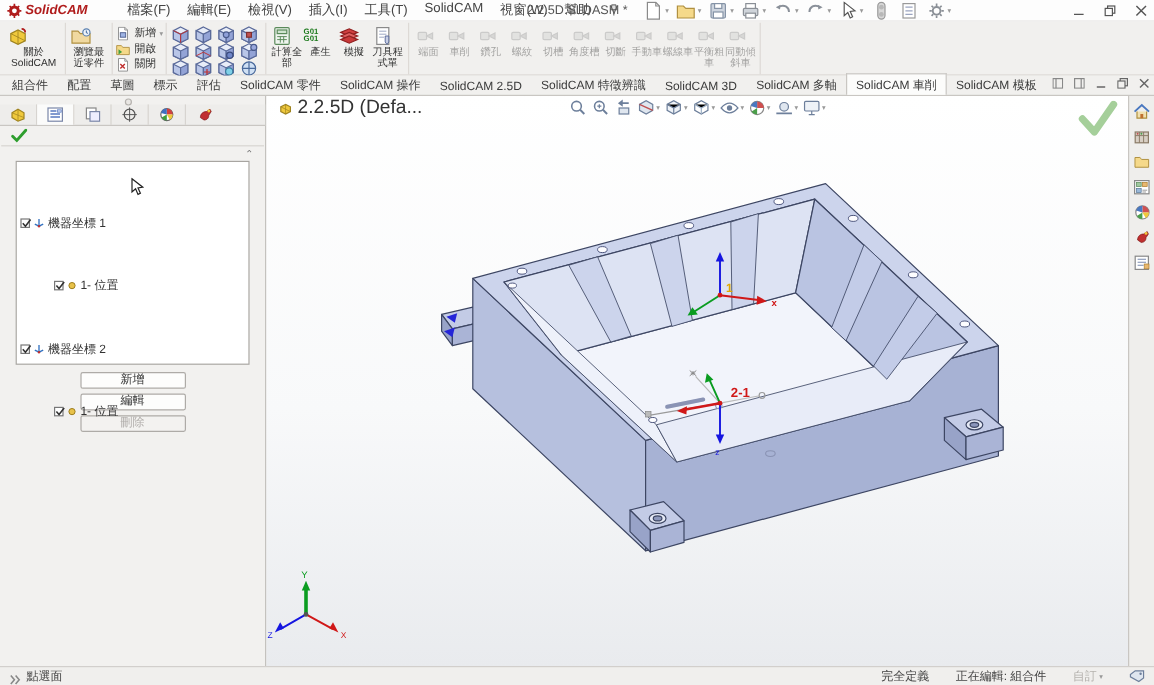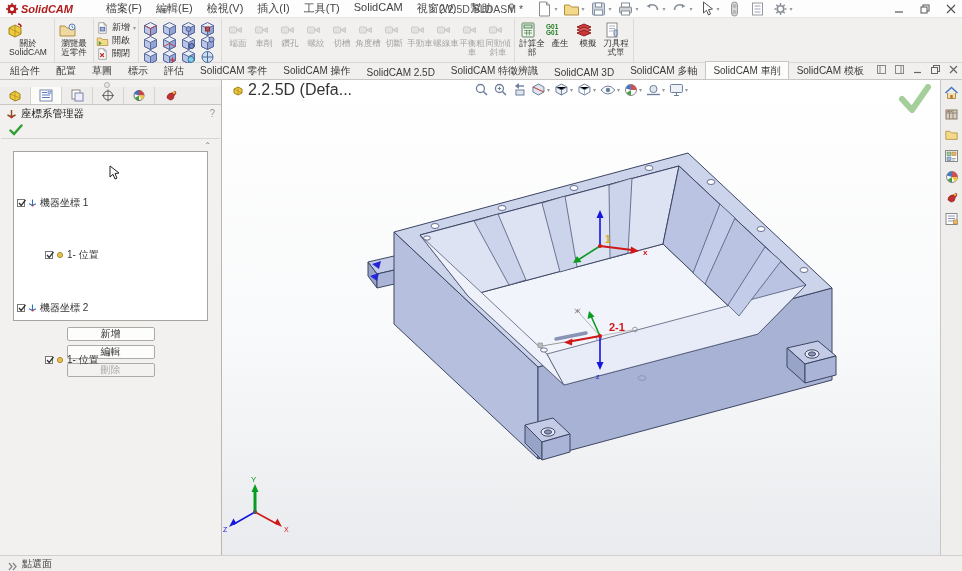--- a/index.html
+++ b/index.html
@@ -358,110 +358,20 @@
           </svg>
         </span>
       <span>
           <svg class="i16" viewBox="0 0 16 16">
             <circle cx="8" cy="8" r="5.5" fill="#cfe0f4" stroke="#4a6a9c"></circle>
             <path d="M8 2.5v11M2.5 8h11" stroke="#4a6a9c"></path>
           </svg>
         </span>
     </div>
   </div>
-  <div class="rgroup disabled-grp">
-    <div class="rbtn" style="width:26px">
-      <span class="ric">
-          <svg class="i16" viewBox="0 0 16 16">
-            <use href="#d-lathe"></use>
-          </svg>
-        </span>
-      <span>端面</span>
-      </div>
-    <div class="rbtn" style="width:26px">
-      <span class="ric">
-          <svg class="i16" viewBox="0 0 16 16">
-            <use href="#d-lathe"></use>
-          </svg>
-        </span>
-      <span>車削</span>
-      </div>
-    <div class="rbtn" style="width:26px">
-      <span class="ric">
-          <svg class="i16" viewBox="0 0 16 16">
-            <use href="#d-lathe"></use>
-          </svg>
-        </span>
-      <span>鑽孔</span>
-      </div>
-    <div class="rbtn" style="width:26px">
-      <span class="ric">
-          <svg class="i16" viewBox="0 0 16 16">
-            <use href="#d-lathe"></use>
-          </svg>
-        </span>
-      <span>螺紋</span>
-      </div>
-    <div class="rbtn" style="width:26px">
-      <span class="ric">
-          <svg class="i16" viewBox="0 0 16 16">
-            <use href="#d-lathe"></use>
-          </svg>
-        </span>
-      <span>切槽</span>
-      </div>
-    <div class="rbtn" style="width:26px">
-      <span class="ric">
-          <svg class="i16" viewBox="0 0 16 16">
-            <use href="#d-lathe"></use>
-          </svg>
-        </span>
-      <span>角度槽</span>
-      </div>
-    <div class="rbtn" style="width:26px">
-      <span class="ric">
-          <svg class="i16" viewBox="0 0 16 16">
-            <use href="#d-lathe"></use>
-          </svg>
-        </span>
-      <span>切斷</span>
-      </div>
-    <div class="rbtn" style="width:26px">
-      <span class="ric">
-          <svg class="i16" viewBox="0 0 16 16">
-            <use href="#d-lathe"></use>
-          </svg>
-        </span>
-      <span>手動車</span>
-      </div>
-    <div class="rbtn" style="width:26px">
-      <span class="ric">
-          <svg class="i16" viewBox="0 0 16 16">
-            <use href="#d-lathe"></use>
-          </svg>
-        </span>
-      <span>螺線車</span>
-      </div>
-    <div class="rbtn" style="width:26px">
-      <span class="ric">
-          <svg class="i16" viewBox="0 0 16 16">
-            <use href="#d-lathe"></use>
-          </svg>
-        </span>
-      <span>平衡粗車</span>
-      </div>
-    <div class="rbtn" style="width:26px">
-      <span class="ric">
-          <svg class="i16" viewBox="0 0 16 16">
-            <use href="#d-lathe"></use>
-          </svg>
-        </span>
-      <span>同動傾斜車</span>
-      </div>
-  </div>
   <div class="rgroup">
     <div class="rbtn" style="width:28px">
       <span class="ric">
         <svg width="16" height="16" viewBox="0 0 16 16">
             <rect x="2" y="1" width="12" height="14" rx="1" fill="#eef4ee" stroke="#5a8a5a"></rect>
             <rect x="4" y="3" width="8" height="3" fill="#cfe4cf" stroke="#5a8a5a"></rect>
             <path d="M4 8.5h8M4 11h8M6.6 8.5v5M9.4 8.5v5" stroke="#5a8a5a" stroke-width=".8"></path>
           </svg>
       </span>
       <span>計算全部</span>
@@ -485,20 +395,110 @@
     <div class="rbtn" style="width:28px">
       <span class="ric">
         <svg width="14" height="16" viewBox="0 0 14 16">
             <rect x="2" y="1" width="10" height="14" fill="#fff" stroke="#8a8a8a"></rect>
             <path d="M4 4h6M4 6.5h6M4 9h4" stroke="#9aa4c0" stroke-width=".8"></path>
             <path d="M9 8v5l1.5 2 1.5-2V8z" fill="#c8cfe4" stroke="#5a6a9a" stroke-width=".8"></path>
           </svg>
       </span>
       <span>刀具程式單</span>
     </div>
+  </div>
+  <div class="rgroup disabled-grp">
+    <div class="rbtn" style="width:26px">
+      <span class="ric">
+          <svg class="i16" viewBox="0 0 16 16">
+            <use href="#d-lathe"></use>
+          </svg>
+        </span>
+      <span>端面</span>
+      </div>
+    <div class="rbtn" style="width:26px">
+      <span class="ric">
+          <svg class="i16" viewBox="0 0 16 16">
+            <use href="#d-lathe"></use>
+          </svg>
+        </span>
+      <span>車削</span>
+      </div>
+    <div class="rbtn" style="width:26px">
+      <span class="ric">
+          <svg class="i16" viewBox="0 0 16 16">
+            <use href="#d-lathe"></use>
+          </svg>
+        </span>
+      <span>鑽孔</span>
+      </div>
+    <div class="rbtn" style="width:26px">
+      <span class="ric">
+          <svg class="i16" viewBox="0 0 16 16">
+            <use href="#d-lathe"></use>
+          </svg>
+        </span>
+      <span>螺紋</span>
+      </div>
+    <div class="rbtn" style="width:26px">
+      <span class="ric">
+          <svg class="i16" viewBox="0 0 16 16">
+            <use href="#d-lathe"></use>
+          </svg>
+        </span>
+      <span>切槽</span>
+      </div>
+    <div class="rbtn" style="width:26px">
+      <span class="ric">
+          <svg class="i16" viewBox="0 0 16 16">
+            <use href="#d-lathe"></use>
+          </svg>
+        </span>
+      <span>角度槽</span>
+      </div>
+    <div class="rbtn" style="width:26px">
+      <span class="ric">
+          <svg class="i16" viewBox="0 0 16 16">
+            <use href="#d-lathe"></use>
+          </svg>
+        </span>
+      <span>切斷</span>
+      </div>
+    <div class="rbtn" style="width:26px">
+      <span class="ric">
+          <svg class="i16" viewBox="0 0 16 16">
+            <use href="#d-lathe"></use>
+          </svg>
+        </span>
+      <span>手動車</span>
+      </div>
+    <div class="rbtn" style="width:26px">
+      <span class="ric">
+          <svg class="i16" viewBox="0 0 16 16">
+            <use href="#d-lathe"></use>
+          </svg>
+        </span>
+      <span>螺線車</span>
+      </div>
+    <div class="rbtn" style="width:26px">
+      <span class="ric">
+          <svg class="i16" viewBox="0 0 16 16">
+            <use href="#d-lathe"></use>
+          </svg>
+        </span>
+      <span>平衡粗車</span>
+      </div>
+    <div class="rbtn" style="width:26px">
+      <span class="ric">
+          <svg class="i16" viewBox="0 0 16 16">
+            <use href="#d-lathe"></use>
+          </svg>
+        </span>
+      <span>同動傾斜車</span>
+      </div>
   </div>
 </div>
 
 <div class="cmdtabs">
   <span class="ctab">組合件</span>
   <span class="ctab">配置</span>
   <span class="ctab">草圖</span>
   <span class="ctab">標示</span>
   <span class="ctab">評估</span>
   <span class="ctab">SolidCAM 零件</span>
@@ -582,28 +582,20 @@
             <path d="M7 6.5h5a5 5 0 0 1-2.5 4.3z" fill="#f0c93c"></path>
           </svg>
       </span>
       <span class="ptab" style="border-right:none">
         <svg width="14" height="13" viewBox="0 0 14 13">
             <path d="M3 9c0-3 2-5 5-5l3-2 1 2-2 3c0 3-2 4-4 4z" fill="#c03030" stroke="#801818" stroke-width=".6"></path>
             <circle cx="10" cy="3.5" r="1.2" fill="#f0c93c"></circle>
           </svg>
       </span>
     </div>
-    <div class="ptitle">
-      <svg width="11" height="11" viewBox="0 0 11 11">
-          <path d="M5.5 9V2M5.5 9 1.5 7M5.5 9l4-2" stroke="#8a4a20" stroke-width="1.4" fill="none"></path>
-          <circle cx="5.5" cy="9" r="1.4" fill="#c03030"></circle>
-        </svg>
-      <span>座標系管理器</span>
-      <span class="phelp">?</span>
-    </div>
     <div class="okrow">
       <span>
         <svg width="14" height="12" viewBox="0 0 14 12">
             <path d="M1.5 6.5 5 10 12.5 1.5" fill="none" stroke="#2e9e2e" stroke-width="2.4" stroke-linecap="round"></path>
           </svg>
       </span>
     </div>
     <div class="pdivider"></div>
     <div class="sect">
         <span class="chev">⌃</span>
@@ -923,13 +915,25 @@
   </div>
 </div>
 
 <div class="statusbar">
   <div class="sb-left">
     <svg width="10" height="9" viewBox="0 0 10 9">
         <path d="M1 1l3 3.5L1 8M5 1l3 3.5L5 8" fill="none" stroke="#888" stroke-width="1.3"></path>
       </svg>
     <span>點選面</span>
   </div>
+  <div class="sb-right">
+    <span>完全定義</span>
+    <span>正在編輯: 組合件</span>
+    <span class="sb-custom">
+      <span>自訂</span>
+        <span class="dd">▾</span>
+    </span>
+    <svg width="13" height="11" viewBox="0 0 13 11">
+        <path d="M1 4 5 1h7v6L8 10 1 6z" fill="#dfe6ef" stroke="#6d7f9b"></path>
+        <circle cx="9.5" cy="3.5" r="1" fill="#6d7f9b"></circle>
+      </svg>
+  </div>
 </div>
 
 </body></html>

